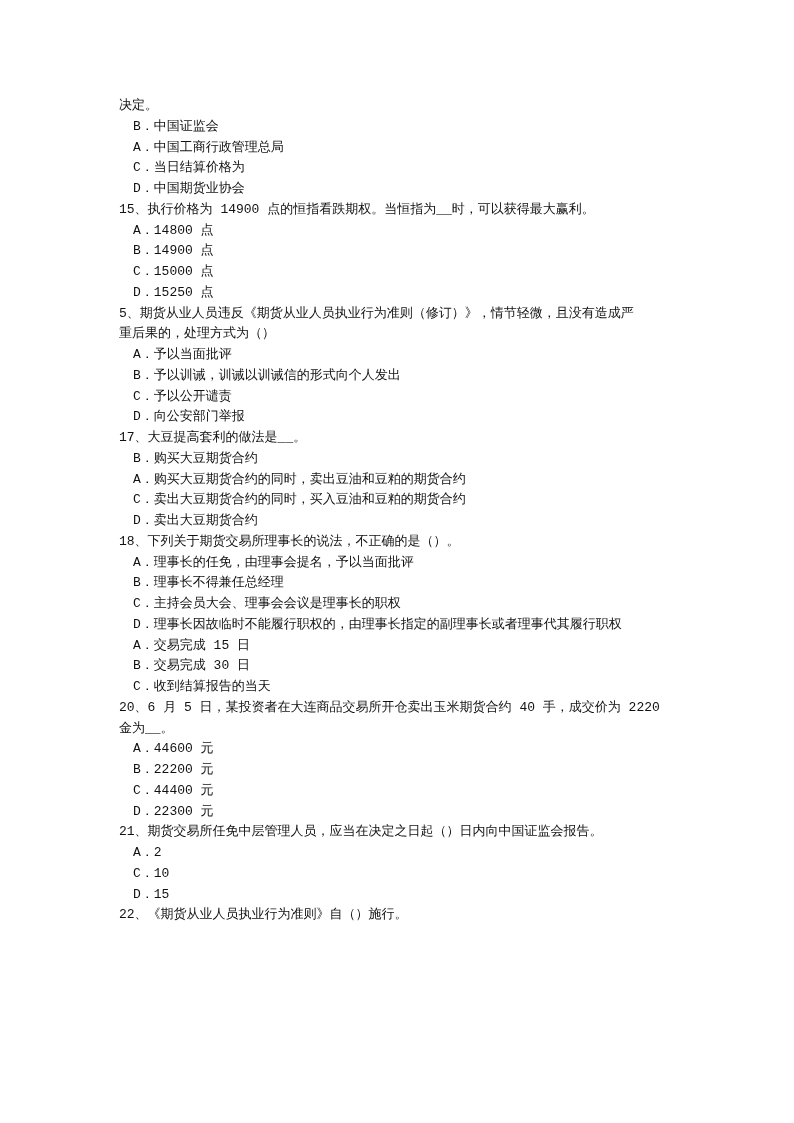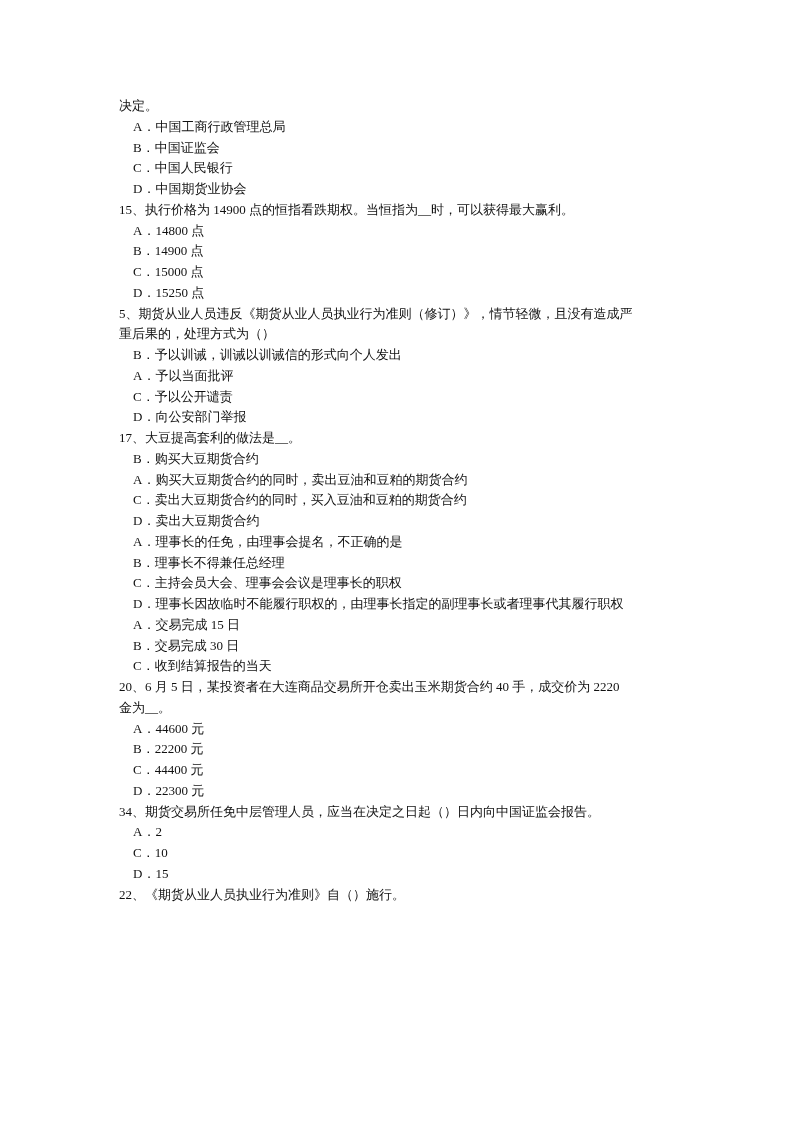--- a/index.html
+++ b/index.html
@@ -1,61 +1,62 @@
 <!DOCTYPE html>
 <html><head>
 <meta charset="utf-8">
 <style>
   html, body { margin: 0; padding: 0; background: #ffffff; }
   body { width: 794px; height: 1123px; position: relative; overflow: hidden; }
   .page {
     position: absolute; left: 119px; top: 96px; width: 560px;
-    font-family: Liberation Serif, serif;
+    font-family: Liberation Mono, monospace;
     font-size: 13px; line-height: 20.75px; color: #111111;
   }
   .q { margin: 0; text-align: justify; }
   .opt { margin: 0; padding-left: 14px; white-space: nowrap; }
 </style>
 </head>
 <body>
 
 <div class="page">
   <p class="q">决定。</p>
+  <p class="opt">B．中国证监会</p>
   <p class="opt">A．中国工商行政管理总局</p>
-  <p class="opt">B．中国证监会</p>
-  <p class="opt">C．中国人民银行</p>
+  <p class="opt">C．当日结算价格为</p>
   <p class="opt">D．中国期货业协会</p>
 
   <div>
     <p class="q">15、执行价格为 14900 点的恒指看跌期权。当恒指为__时，可以获得最大赢利。</p>
     <p class="opt">A．14800 点</p>
     <p class="opt">B．14900 点</p>
     <p class="opt">C．15000 点</p>
     <p class="opt">D．15250 点</p>
   </div>
 
   <div>
     <p class="q">5、期货从业人员违反《期货从业人员执业行为准则（修订）》，情节轻微，且没有造成严</p>
     <p class="q">重后果的，处理方式为（）</p>
+    <p class="opt">A．予以当面批评</p>
     <p class="opt">B．予以训诫，训诫以训诫信的形式向个人发出</p>
-    <p class="opt">A．予以当面批评</p>
     <p class="opt">C．予以公开谴责</p>
     <p class="opt">D．向公安部门举报</p>
   </div>
 
   <div>
     <p class="q">17、大豆提高套利的做法是__。</p>
     <p class="opt">B．购买大豆期货合约</p>
     <p class="opt">A．购买大豆期货合约的同时，卖出豆油和豆粕的期货合约</p>
     <p class="opt">C．卖出大豆期货合约的同时，买入豆油和豆粕的期货合约</p>
     <p class="opt">D．卖出大豆期货合约</p>
   </div>
 
   <div>
-    <p class="opt">A．理事长的任免，由理事会提名，不正确的是</p>
+    <p class="q">18、下列关于期货交易所理事长的说法，不正确的是（）。</p>
+    <p class="opt">A．理事长的任免，由理事会提名，予以当面批评</p>
     <p class="opt">B．理事长不得兼任总经理</p>
     <p class="opt">C．主持会员大会、理事会会议是理事长的职权</p>
     <p class="opt">D．理事长因故临时不能履行职权的，由理事长指定的副理事长或者理事代其履行职权</p>
   </div>
 
   <div>
     <p class="opt">A．交易完成 15 日</p>
     <p class="opt">B．交易完成 30 日</p>
     <p class="opt">C．收到结算报告的当天</p>
   </div>
@@ -63,21 +64,21 @@
   <div>
     <p class="q">20、6 月 5 日，某投资者在大连商品交易所开仓卖出玉米期货合约 40 手，成交价为 2220</p>
     <p class="q">金为__。</p>
     <p class="opt">A．44600 元</p>
     <p class="opt">B．22200 元</p>
     <p class="opt">C．44400 元</p>
     <p class="opt">D．22300 元</p>
   </div>
 
   <div>
-    <p class="q">34、期货交易所任免中层管理人员，应当在决定之日起（）日内向中国证监会报告。</p>
+    <p class="q">21、期货交易所任免中层管理人员，应当在决定之日起（）日内向中国证监会报告。</p>
     <p class="opt">A．2</p>
     <p class="opt">C．10</p>
     <p class="opt">D．15</p>
   </div>
 
   <div>
     <p class="q">22、《期货从业人员执业行为准则》自（）施行。</p>
   </div>
 </div>
 

